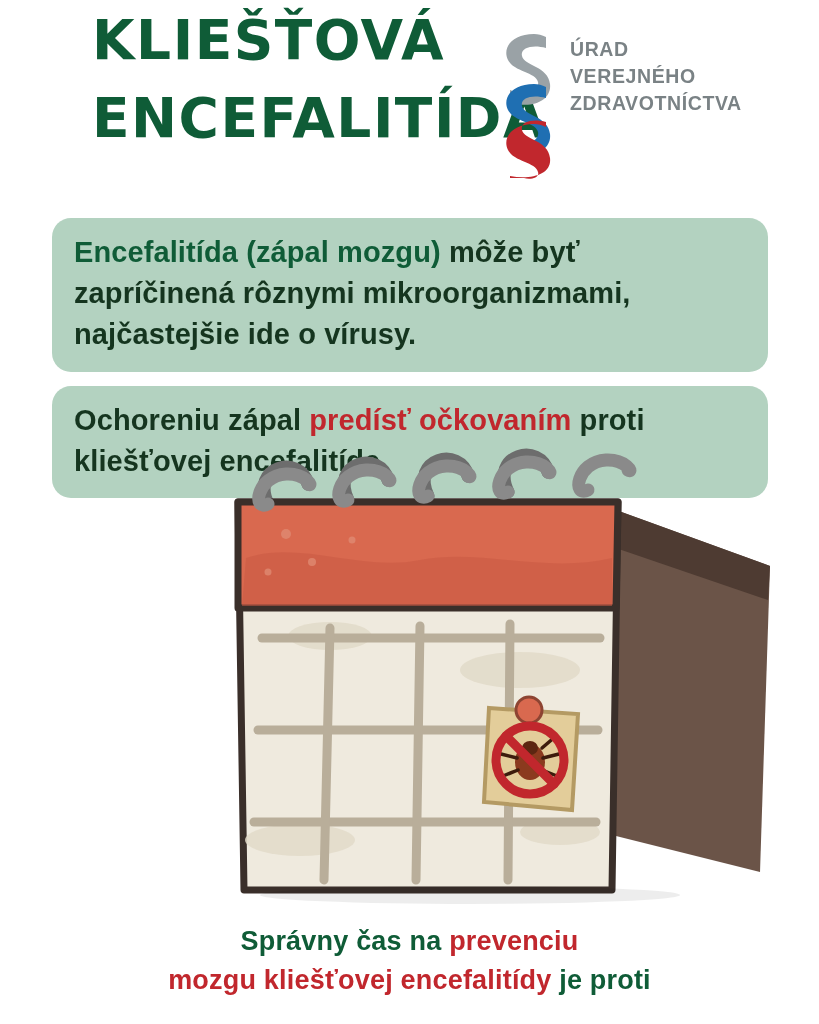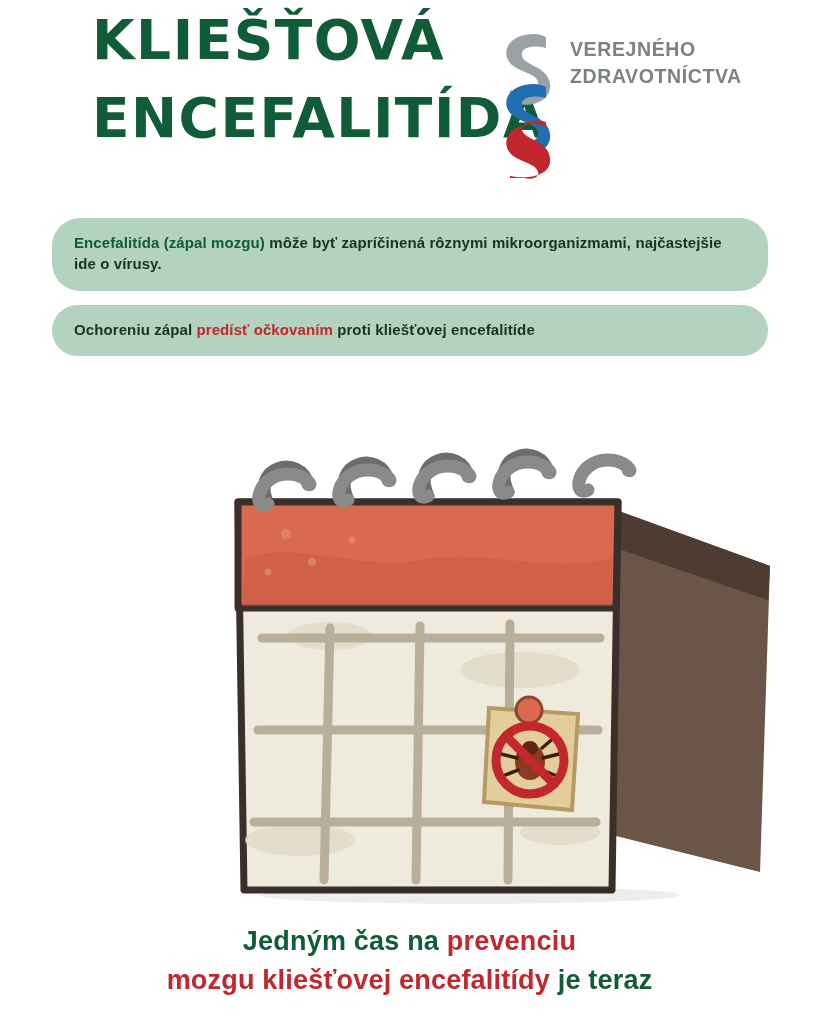--- a/index.html
+++ b/index.html
@@ -52,24 +52,24 @@
     letter-spacing: 0.6px;
     line-height: 1.38;
     color: #7a8285;
     text-transform: uppercase;
   }
 
   
   .cards { position: absolute; left: 52px; top: 218px; width: 716px; }
   .card {
     background: #b3d2c0;
-    border-radius: 28px;
+    border-radius: 19px;
     padding: 14px 22px 16px 22px;
     margin-bottom: 14px;
-    font-size: 15px;
+    font-size: 29px;
     font-weight: bold;
     line-height: 1.42;
     color: #15351f;
     letter-spacing: .1px;
   }
   .card .hl-red { color: #c1272d; }
   .card .hl-green { color: #0f5c37; }
 
   
   .illustration {
@@ -107,20 +107,21 @@
 
   <div class="logo-block">
     <span class="logo-mark">
       <svg width="62" height="152" viewBox="0 0 62 152">
         <path d="M40 6 C18 6, 8 20, 14 32 C20 44, 42 44, 44 54 C46 64, 30 68, 16 62 L16 74 C38 82, 58 72, 56 56 C54 38, 30 38, 28 28 C26 20, 38 16, 52 20 L52 9 C48 7, 44 6, 40 6 Z" fill="#9aa2a6"></path>
         <path d="M40 56 C18 56, 8 70, 14 82 C20 94, 42 94, 44 104 C46 114, 30 118, 16 112 L16 124 C38 132, 58 122, 56 106 C54 88, 30 88, 28 78 C26 70, 38 66, 52 70 L52 59 C48 57, 44 56, 40 56 Z" fill="#1f6fb2"></path>
         <path d="M40 96 C18 96, 8 110, 14 122 C20 134, 42 134, 44 144 C46 150, 36 152, 30 150 L16 150 L16 148 C38 152, 58 146, 56 130 C54 112, 30 112, 28 102 C26 94, 38 90, 52 94 L52 99 C48 97, 44 96, 40 96 Z" fill="#c1272d"></path>
       </svg>
     </span>
     <div class="logo-text">
+      <div>ÚRAD</div>
       <div>VEREJNÉHO</div>
       <div>ZDRAVOTNÍCTVA</div>
     </div>
   </div>
 </div>
 
 <div class="cards">
 
   <div class="card">
     <span class="hl-green">Encefalitída (zápal mozgu) </span><span>môže byť zapríčinená rôznymi mikroorganizmami, najčastejšie ide o vírusy.</span>
@@ -200,18 +201,18 @@
       <path d="M508 52 C492 60, 496 24, 526 22 C546 21, 554 36, 548 32"></path>
       <path d="M588 50 C572 58, 576 22, 606 20 C626 19, 634 34, 628 30"></path>
     </g>
 
     <ellipse cx="470" cy="455" rx="210" ry="9" fill="#000000" opacity="0.07"></ellipse>
   </svg>
 </div>
 
 <div class="footer">
   <div>
-    <span>Jedným čas na </span><span class="hl-red">prevenciu</span>
+    <span>Správny čas na </span><span class="hl-red">prevenciu</span>
   </div>
   <div>
-    <span class="hl-red">mozgu kliešťovej encefalitídy </span><span>je teraz</span>
+    <span class="hl-red">mozgu kliešťovej encefalitídy </span><span>je proti</span>
   </div>
 </div>
 
 </body></html>

